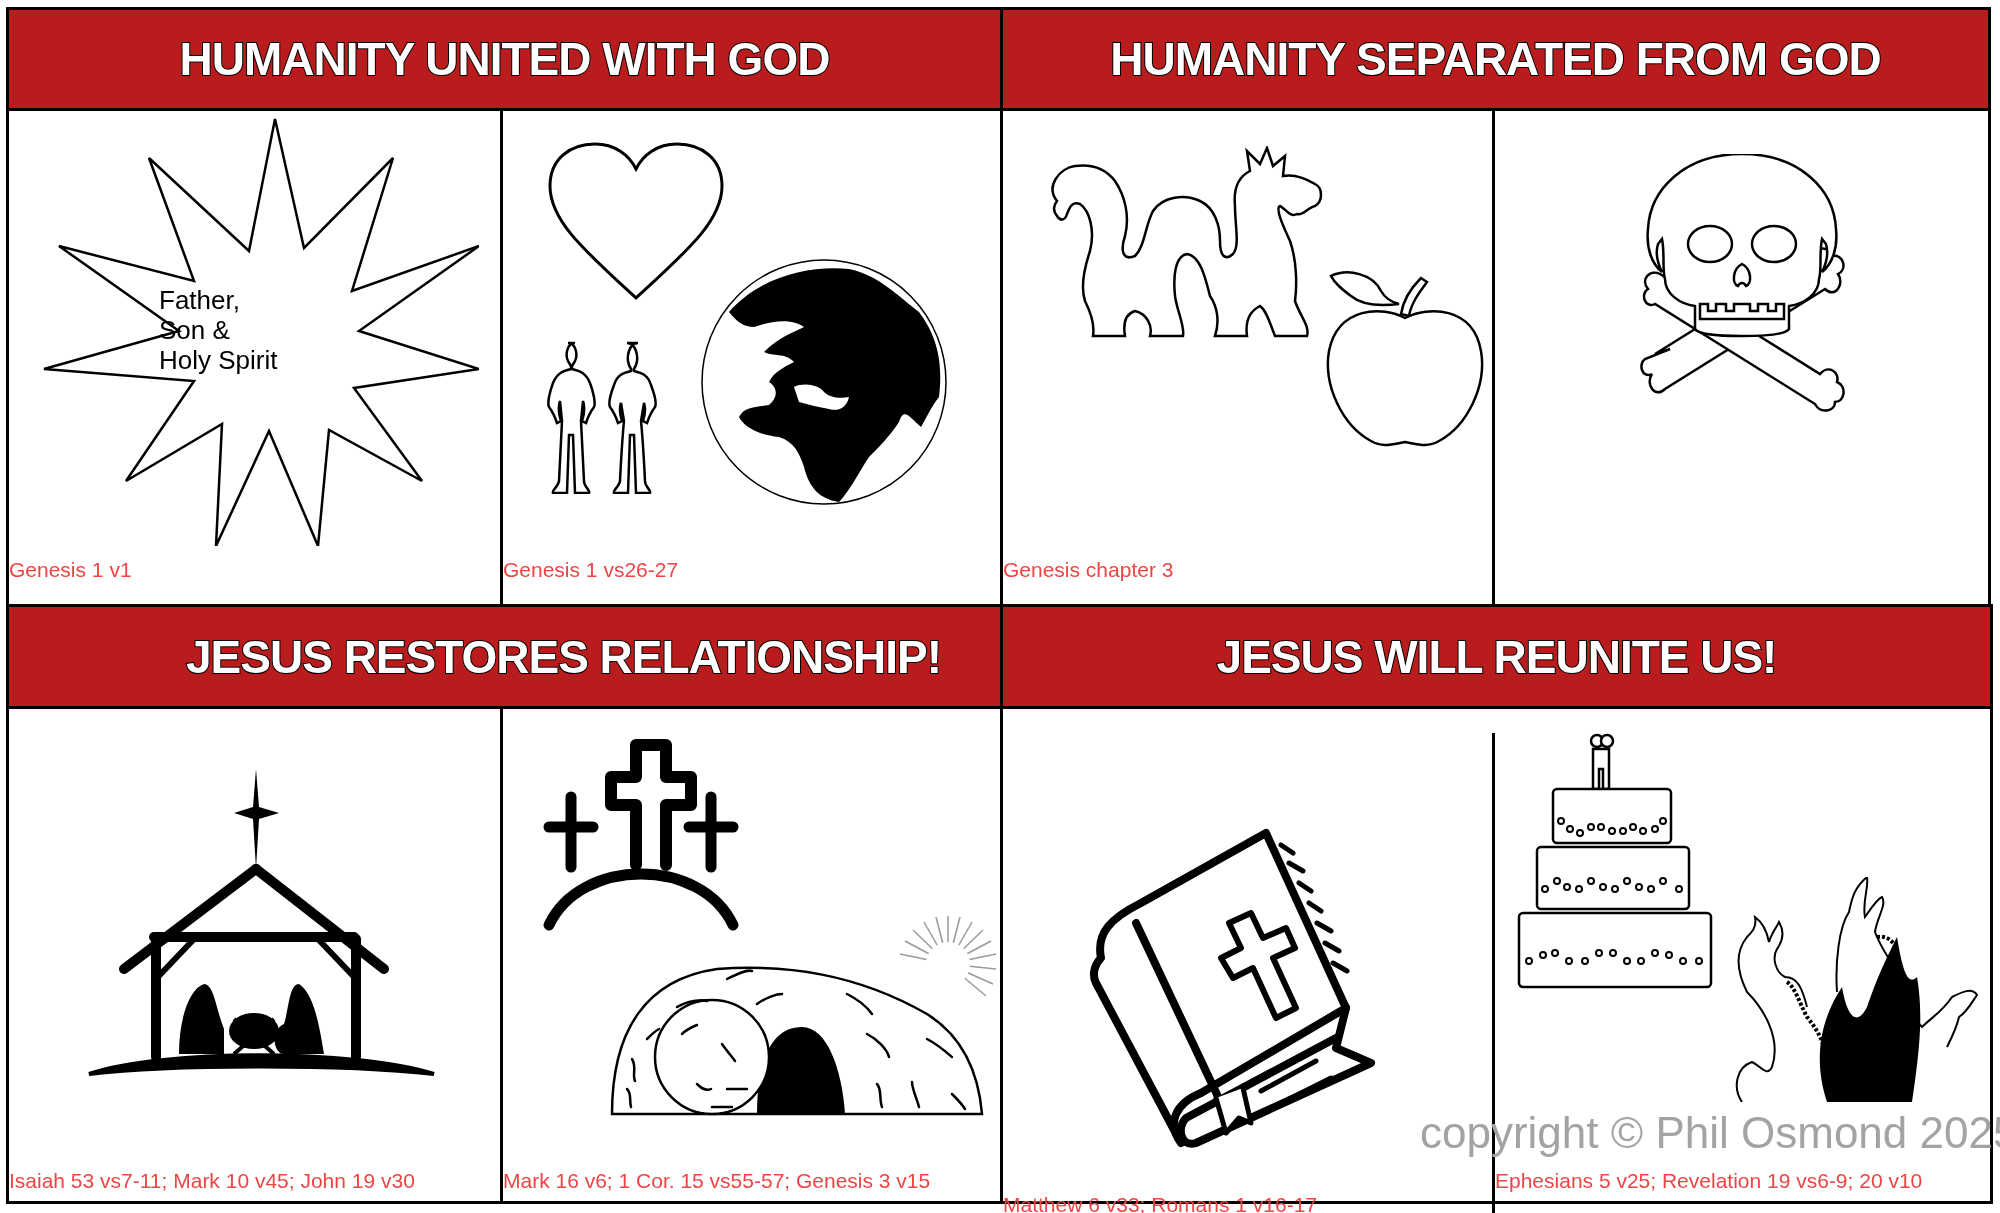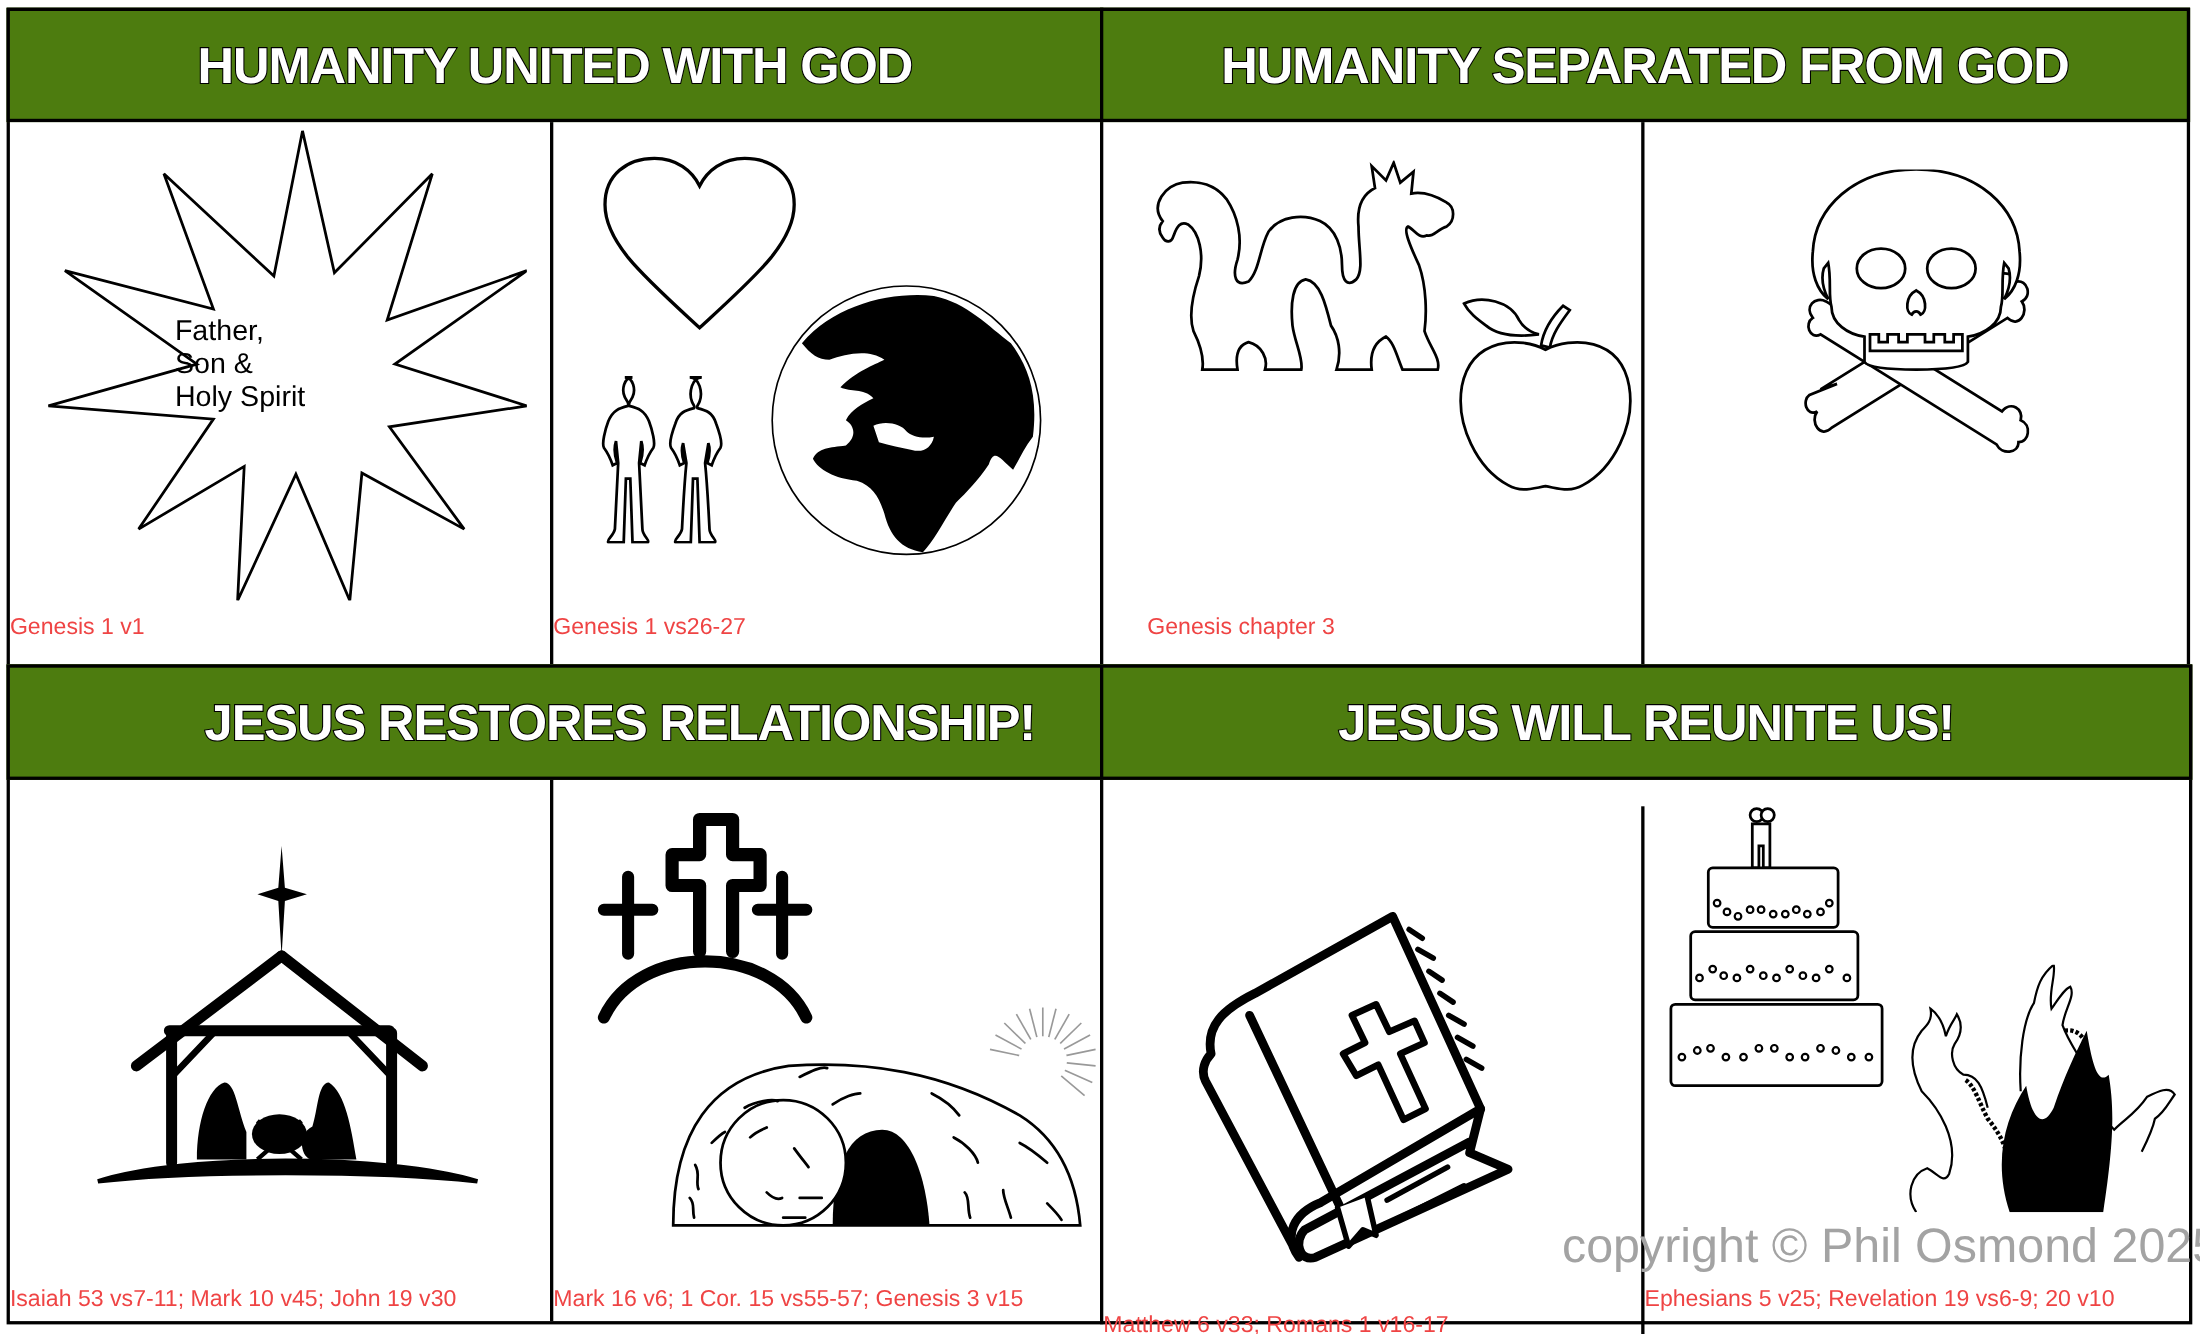--- a/index.html
+++ b/index.html
@@ -1,18 +1,18 @@
 <!DOCTYPE html>
 <html><head>
 <meta charset="utf-8">
 <style>
   html, body { margin: 0; padding: 0; background: #ffffff; }
   body { width: 2000px; height: 1213px; position: relative; overflow: hidden; font-family: "Liberation Sans", sans-serif; }
   .frame { position: absolute; border: 3px solid #000; box-sizing: border-box; background: #fff; }
-  .header { position: absolute; box-sizing: border-box; border: 3px solid #000; display: flex; align-items: center; justify-content: center; background: #4d7c0f; }
+  .header { position: absolute; box-sizing: border-box; border: 3px solid #000; display: flex; align-items: center; justify-content: center; background: #b91c1c; }
   .header-title {
     font-family: "Liberation Sans", sans-serif; font-weight: bold; font-size: 46px;
     color: #ffffff; -webkit-text-stroke: 2px #000; letter-spacing: -1px;
     paint-order: stroke fill; text-shadow: 0 0 0 #000;
   }
   .cell { position: absolute; box-sizing: border-box; border-right: 3px solid #000; }
   .cell.last { border-right: none; border-radius: 22px; }
   .caption { position: absolute; left: 0; right: 0; text-align: left; font-size: 21px; color: #ef4444; font-family: "Liberation Sans", sans-serif; }
   .art { position: absolute; }
   .star-text { position: absolute; text-align: left; font-size: 26px; line-height: 30px; color: #000; }
@@ -60,21 +60,21 @@
 </div>
 <div class="cell" style="left:1003px; top:111px; width:492px; height:493px;">
   <svg class="art" style="left:32px; top:35px;" width="295" height="205" viewBox="0 0 295 205">
     <path fill="#fff" stroke="#000" stroke-width="2.5" d="M22,55 C10,40 25,22 40,20 C55,18 70,22 80,35 C90,50 95,70 90,90 C85,105 88,115 100,110 C110,100 110,80 118,65 C128,50 150,48 165,55 C180,62 185,80 185,95 C185,110 190,115 198,108 C205,100 200,80 200,60 C198,40 205,30 215,25 L212,5 L225,18 L232,2 L238,20 L250,10 L248,30 C258,28 270,32 280,38 C288,42 288,55 280,60 C272,62 268,70 262,68 C255,72 250,62 245,60 C240,62 248,80 255,95 C262,115 262,140 260,155 C265,170 275,180 272,190 L240,190 C235,178 232,165 225,160 C215,165 210,175 212,190 L180,190 C185,175 182,160 175,150 C170,130 165,110 152,108 C140,110 138,130 140,150 C142,165 150,180 148,190 L115,190 C118,180 112,168 100,165 C90,168 88,178 90,190 L58,190 C60,178 55,165 50,155 C45,140 50,120 55,105 C60,85 55,65 45,58 C38,55 35,60 32,68 C30,75 25,75 22,70 C18,65 18,60 22,55 Z"></path>
   </svg>
   <svg class="art" style="left:320px; top:155px;" width="165" height="185" viewBox="0 0 165 185">
     <path fill="#fff" stroke="#000" stroke-width="2.5" d="M8,10 C25,2 50,8 58,25 C62,32 68,36 76,38 C60,40 40,40 28,30 C20,24 12,18 8,10 Z"></path>
     <path fill="#fff" stroke="#000" stroke-width="2.5" d="M78,48 C80,35 88,22 98,12 L104,16 C95,28 88,38 86,50 Z"></path>
     <path fill="#fff" stroke="#000" stroke-width="2.5" d="M82,52 C60,40 15,40 6,85 C0,120 20,160 48,175 C60,182 70,178 82,176 C94,178 104,182 116,175 C144,160 164,120 158,85 C150,40 105,40 82,52 Z"></path>
   </svg>
-  <div class="caption" style="top:447px;padding-left:40px;">Genesis chapter 3</div>
+  <div class="caption" style="top:447px;">Genesis chapter 3</div>
 </div>
 <div class="cell last" style="left:1495px; top:111px; width:493px; height:493px;">
   <svg class="art" style="left:145px; top:43px;" width="205" height="290" viewBox="0 0 205 290">
     <g fill="#fff" stroke="#000" stroke-width="2.5">
       <path d="M30,175 L5,185 C-2,190 2,205 12,200 C5,210 15,225 25,215 L185,115 C195,125 205,110 198,100 C208,95 203,80 193,82 C190,72 175,72 172,82 L15,180 Z" transform="translate(0,20)"></path>
       <path d="M20,100 C10,95 0,105 8,115 C0,120 5,135 15,130 L175,230 C180,240 195,238 195,228 C205,228 207,212 197,208 C200,198 188,190 180,200 Z" transform="translate(0,20)"></path>
       <path d="M102,0 C45,0 10,35 8,75 C6,95 12,110 22,118 C18,110 15,100 18,90 L22,85 C25,100 22,115 25,125 C25,140 40,150 55,152 L55,175 C58,180 75,182 102,182 C129,182 146,180 149,175 L149,152 C164,150 179,140 179,125 C182,115 179,100 182,85 L186,90 C189,100 186,110 182,118 C192,110 198,95 196,75 C194,35 159,0 102,0 Z"></path>
       <ellipse cx="70" cy="90" rx="22" ry="18"></ellipse>
       <ellipse cx="134" cy="90" rx="22" ry="18"></ellipse>
       <path d="M102,110 C92,115 92,130 98,132 C100,128 104,128 106,132 C112,130 112,115 102,110 Z"></path>

